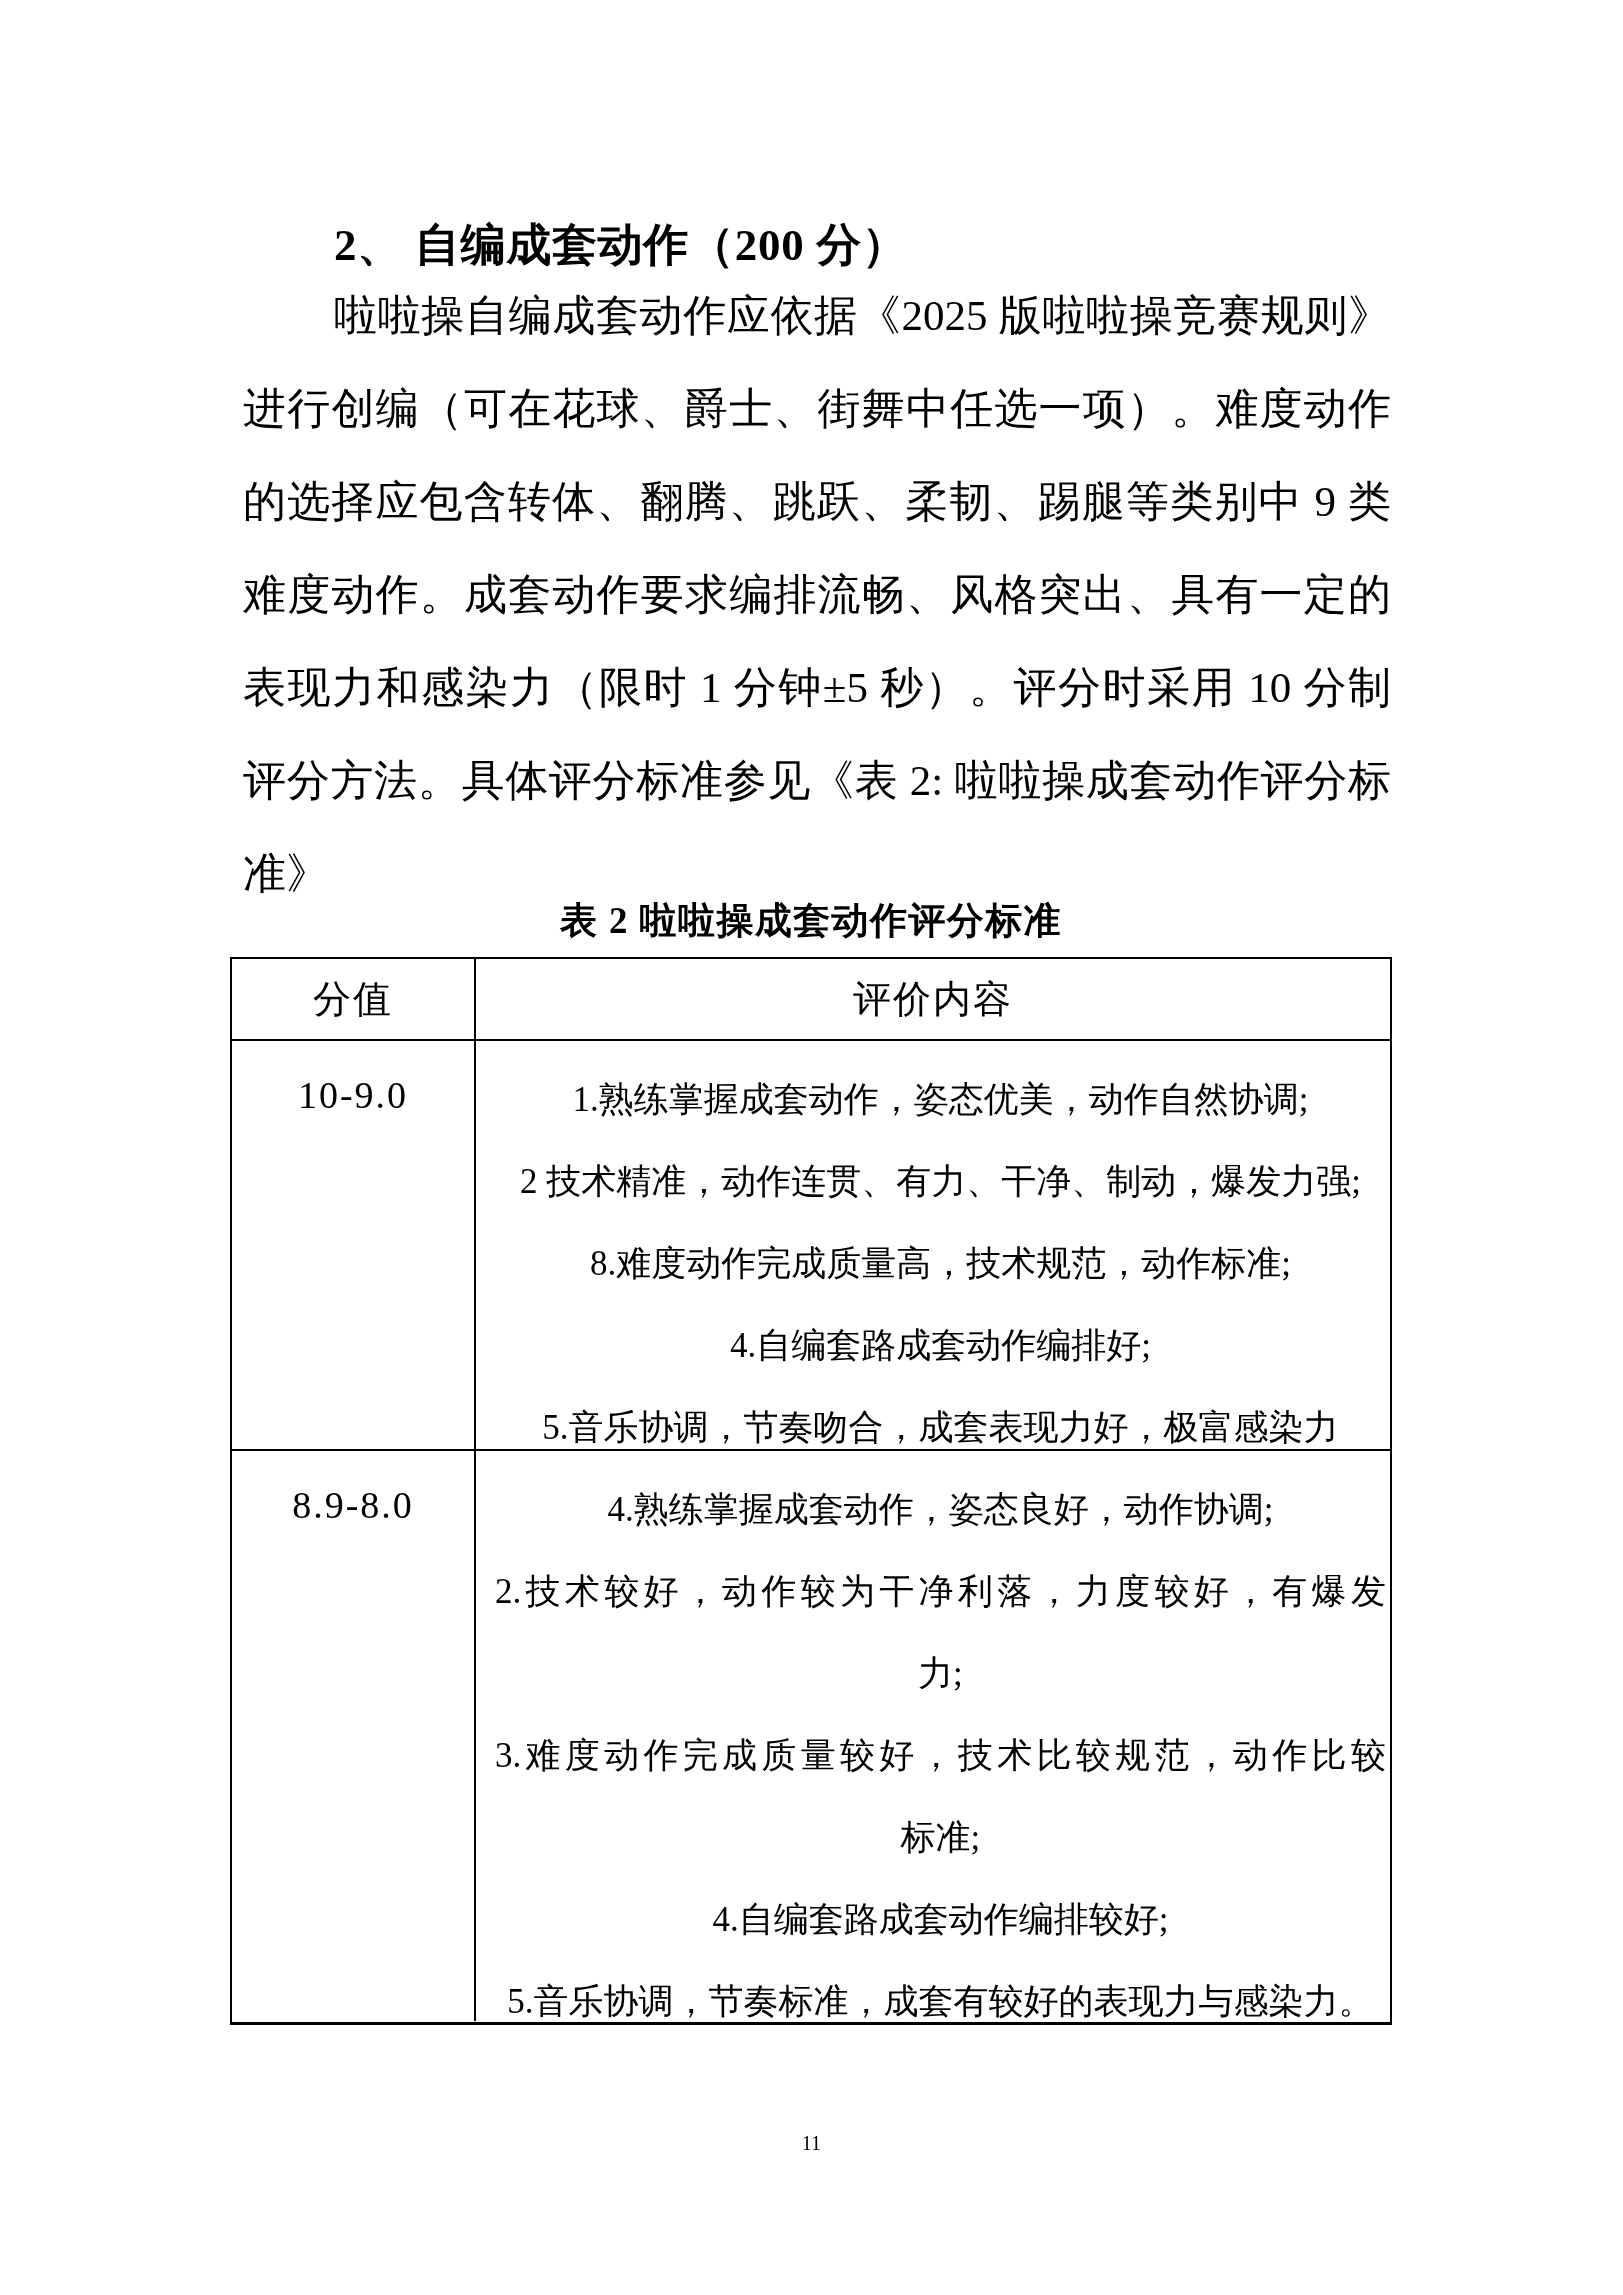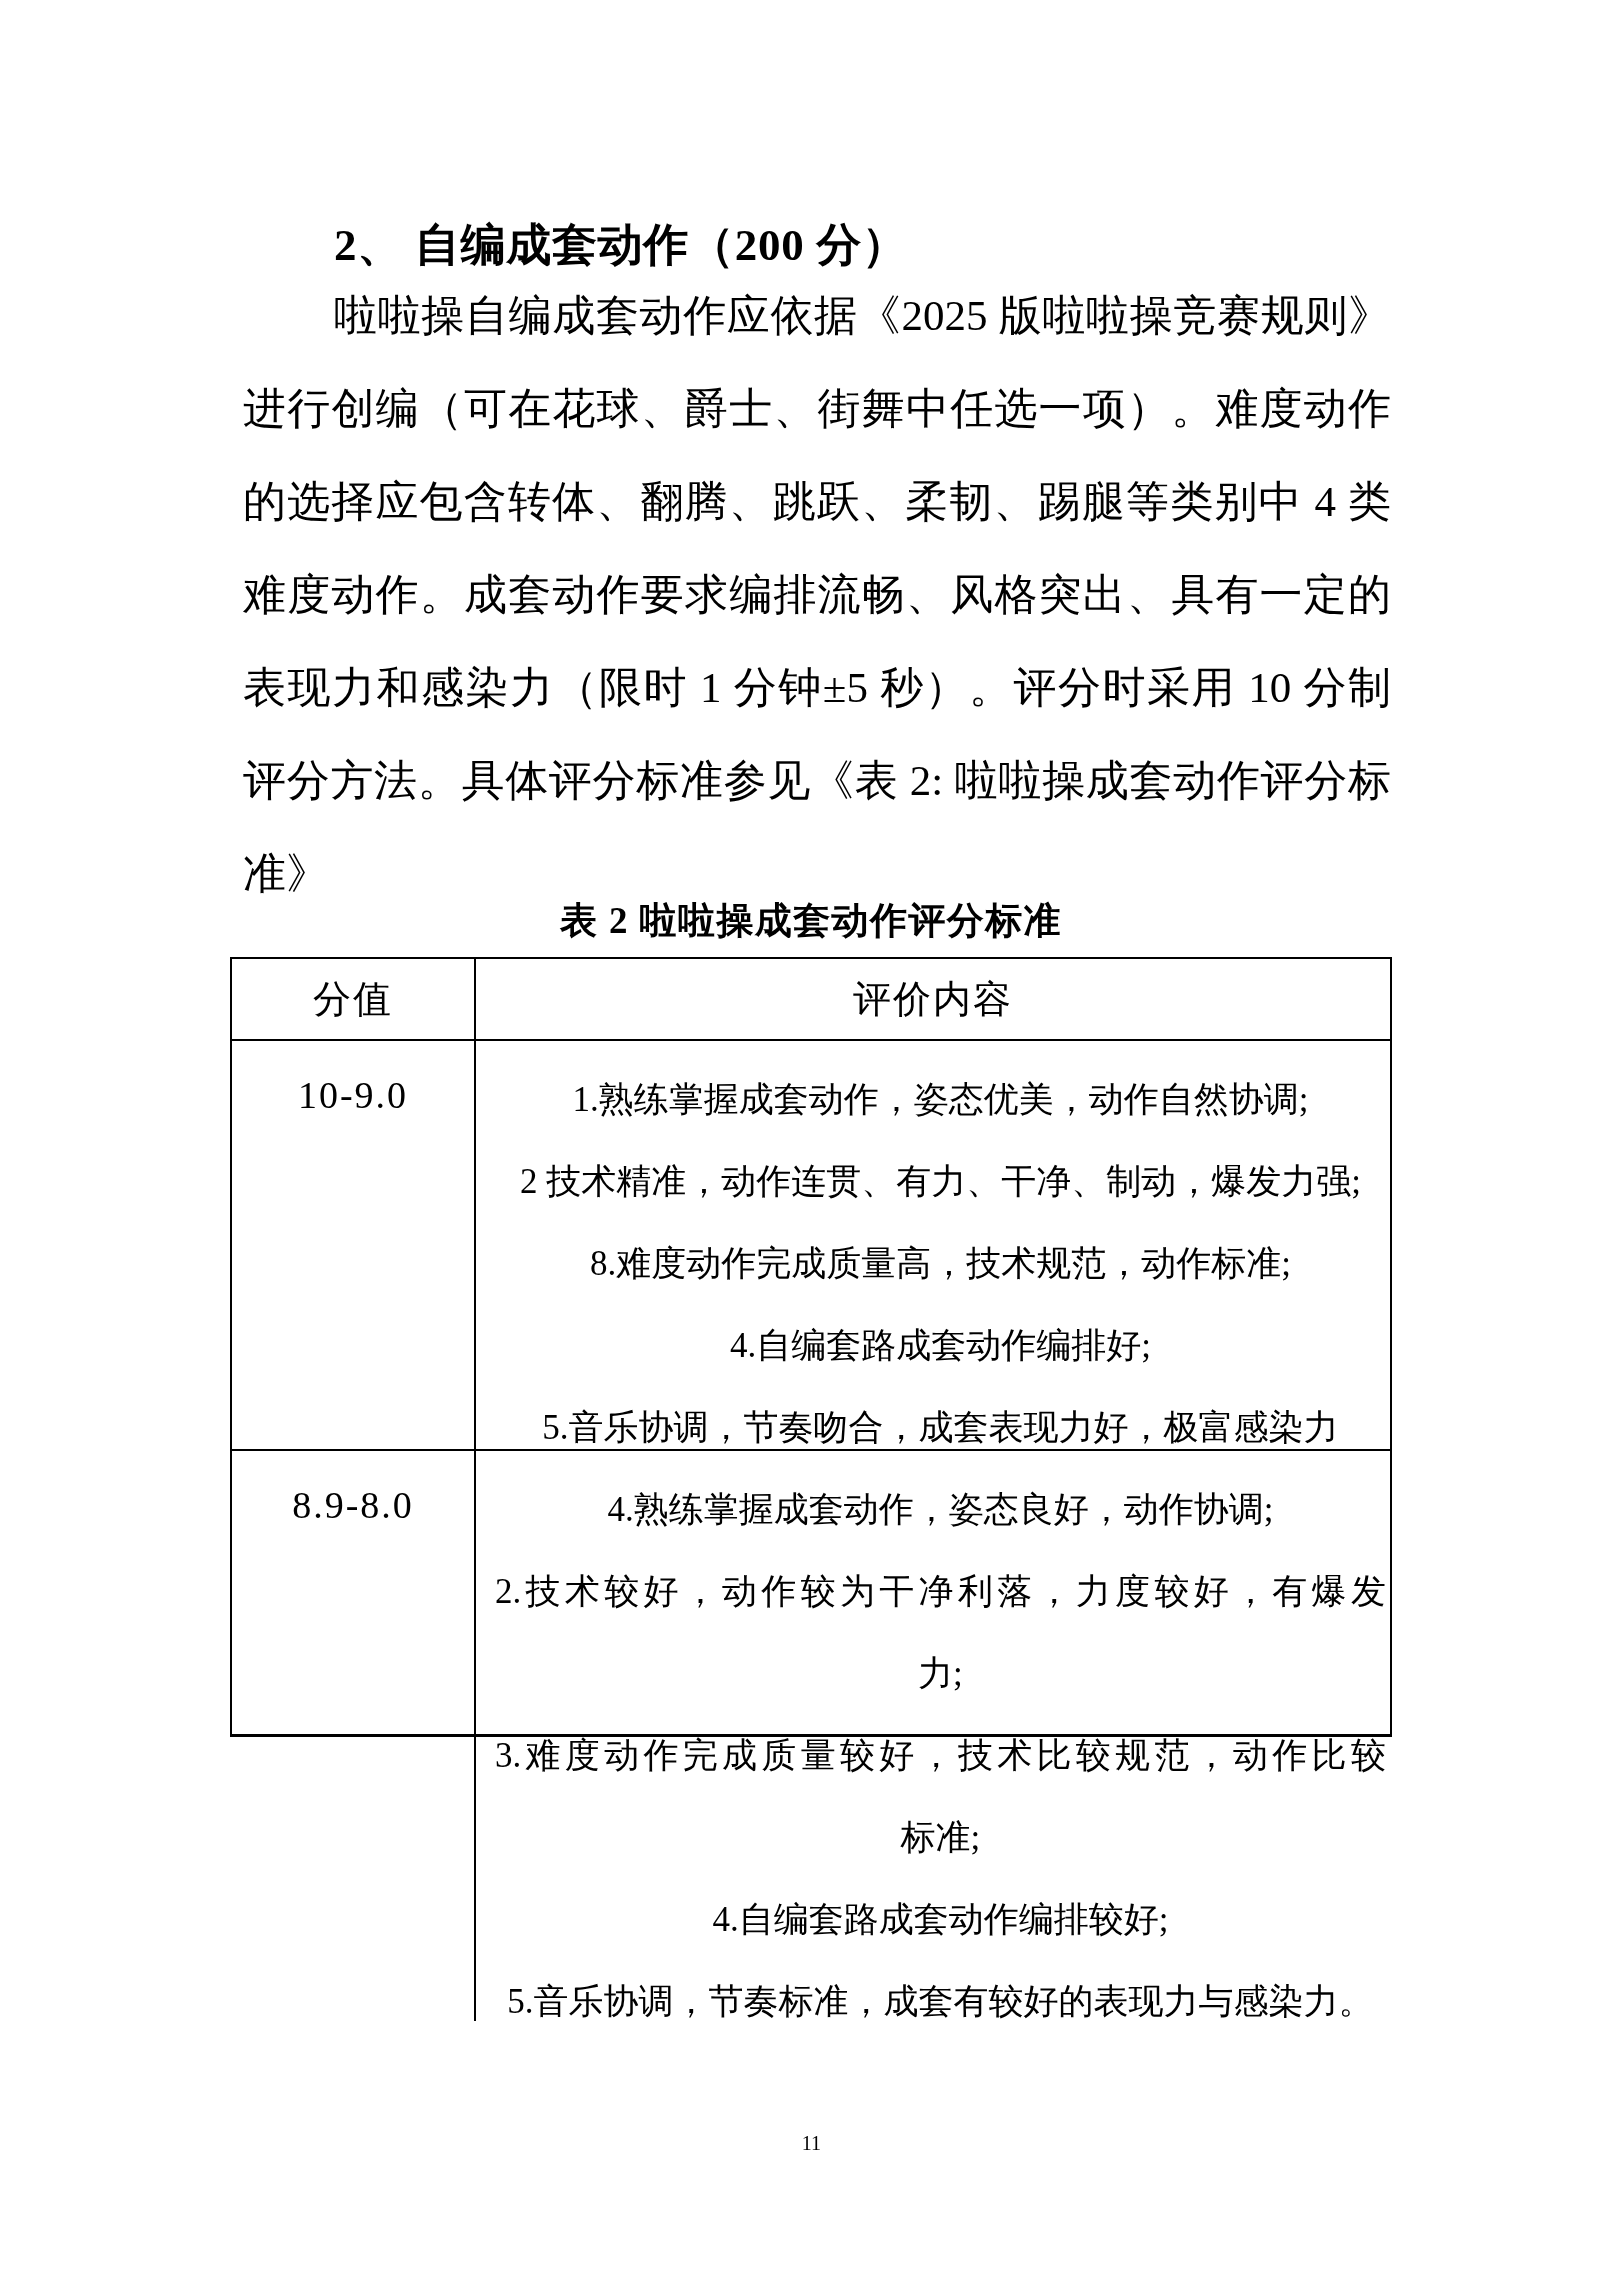--- a/index.html
+++ b/index.html
@@ -57,21 +57,21 @@
     line-height: 48px;
     letter-spacing: 1.4px;
     white-space: pre;
   }
 
   
   .score-table {
     left: 230px;
     top: 957px;
     width: 1162px;
-    height: 780px;
+    height: 1068px;
     border: 2.7px solid #000;
     border-bottom-width: 3.4px;
     box-sizing: border-box;
     display: grid;
     grid-template-columns: 244px 1fr;
     grid-template-rows: 82px 410px 570px;
   }
   .cell {
     box-sizing: border-box;
     overflow: hidden;
@@ -116,21 +116,21 @@
   }
 </style>
 </head>
 <body>
 
 <div class="abs heading">2、 自编成套动作（200 分）</div>
 
 <div class="abs para">
   <div class="para-line jst indent2">啦啦操自编成套动作应依据《2025 版啦啦操竞赛规则》</div>
   <div class="para-line jst">进行创编（可在花球、爵士、街舞中任选一项）。难度动作</div>
-  <div class="para-line jst">的选择应包含转体、翻腾、跳跃、柔韧、踢腿等类别中 4 类</div>
+  <div class="para-line jst">的选择应包含转体、翻腾、跳跃、柔韧、踢腿等类别中 9 类</div>
   <div class="para-line jst">难度动作。成套动作要求编排流畅、风格突出、具有一定的</div>
   <div class="para-line jst">表现力和感染力（限时 1 分钟±5 秒）。评分时采用 10 分制</div>
   <div class="para-line jst">评分方法。具体评分标准参见《表 2: 啦啦操成套动作评分标</div>
   <div class="para-line">准》</div>
 </div>
 
 <div class="abs tbl-title">表 2 啦啦操成套动作评分标准</div>
 
 <div class="abs score-table">
 

